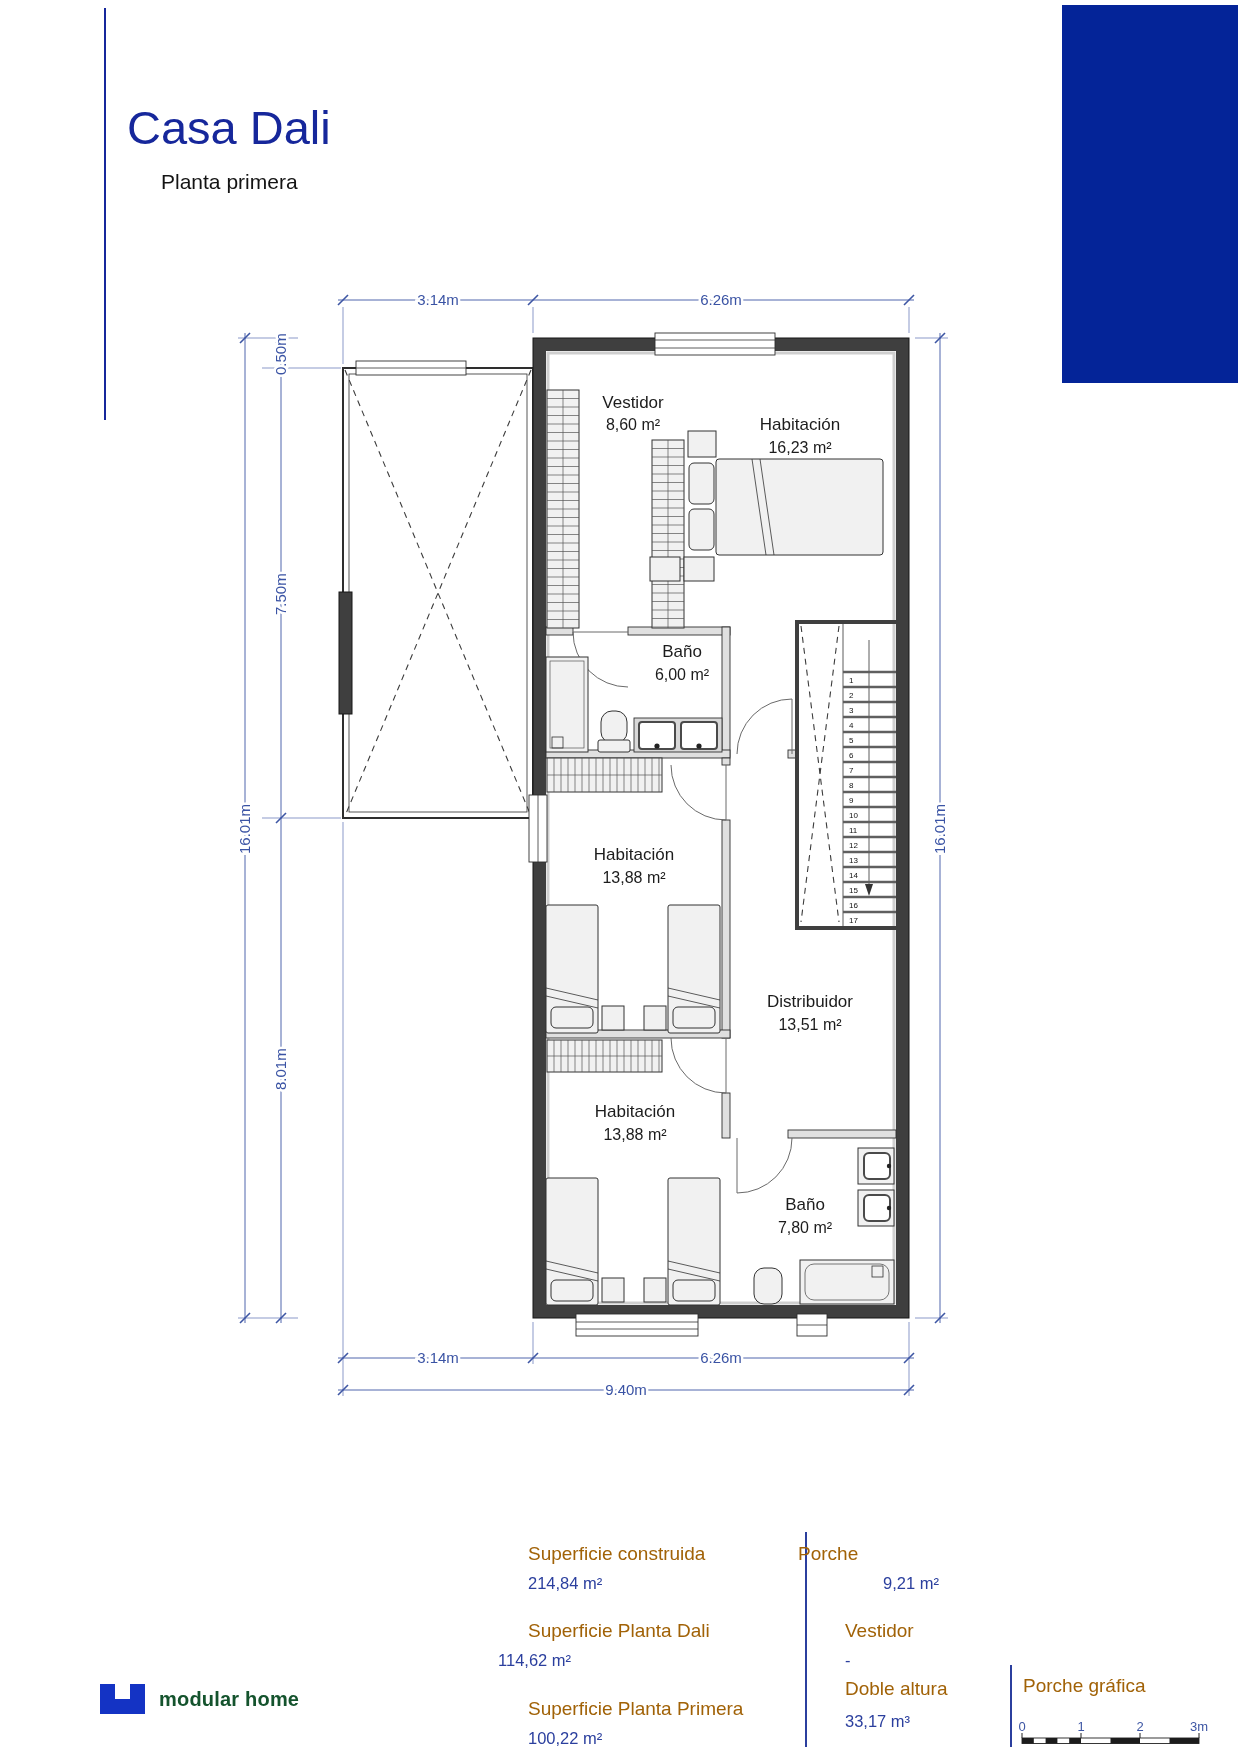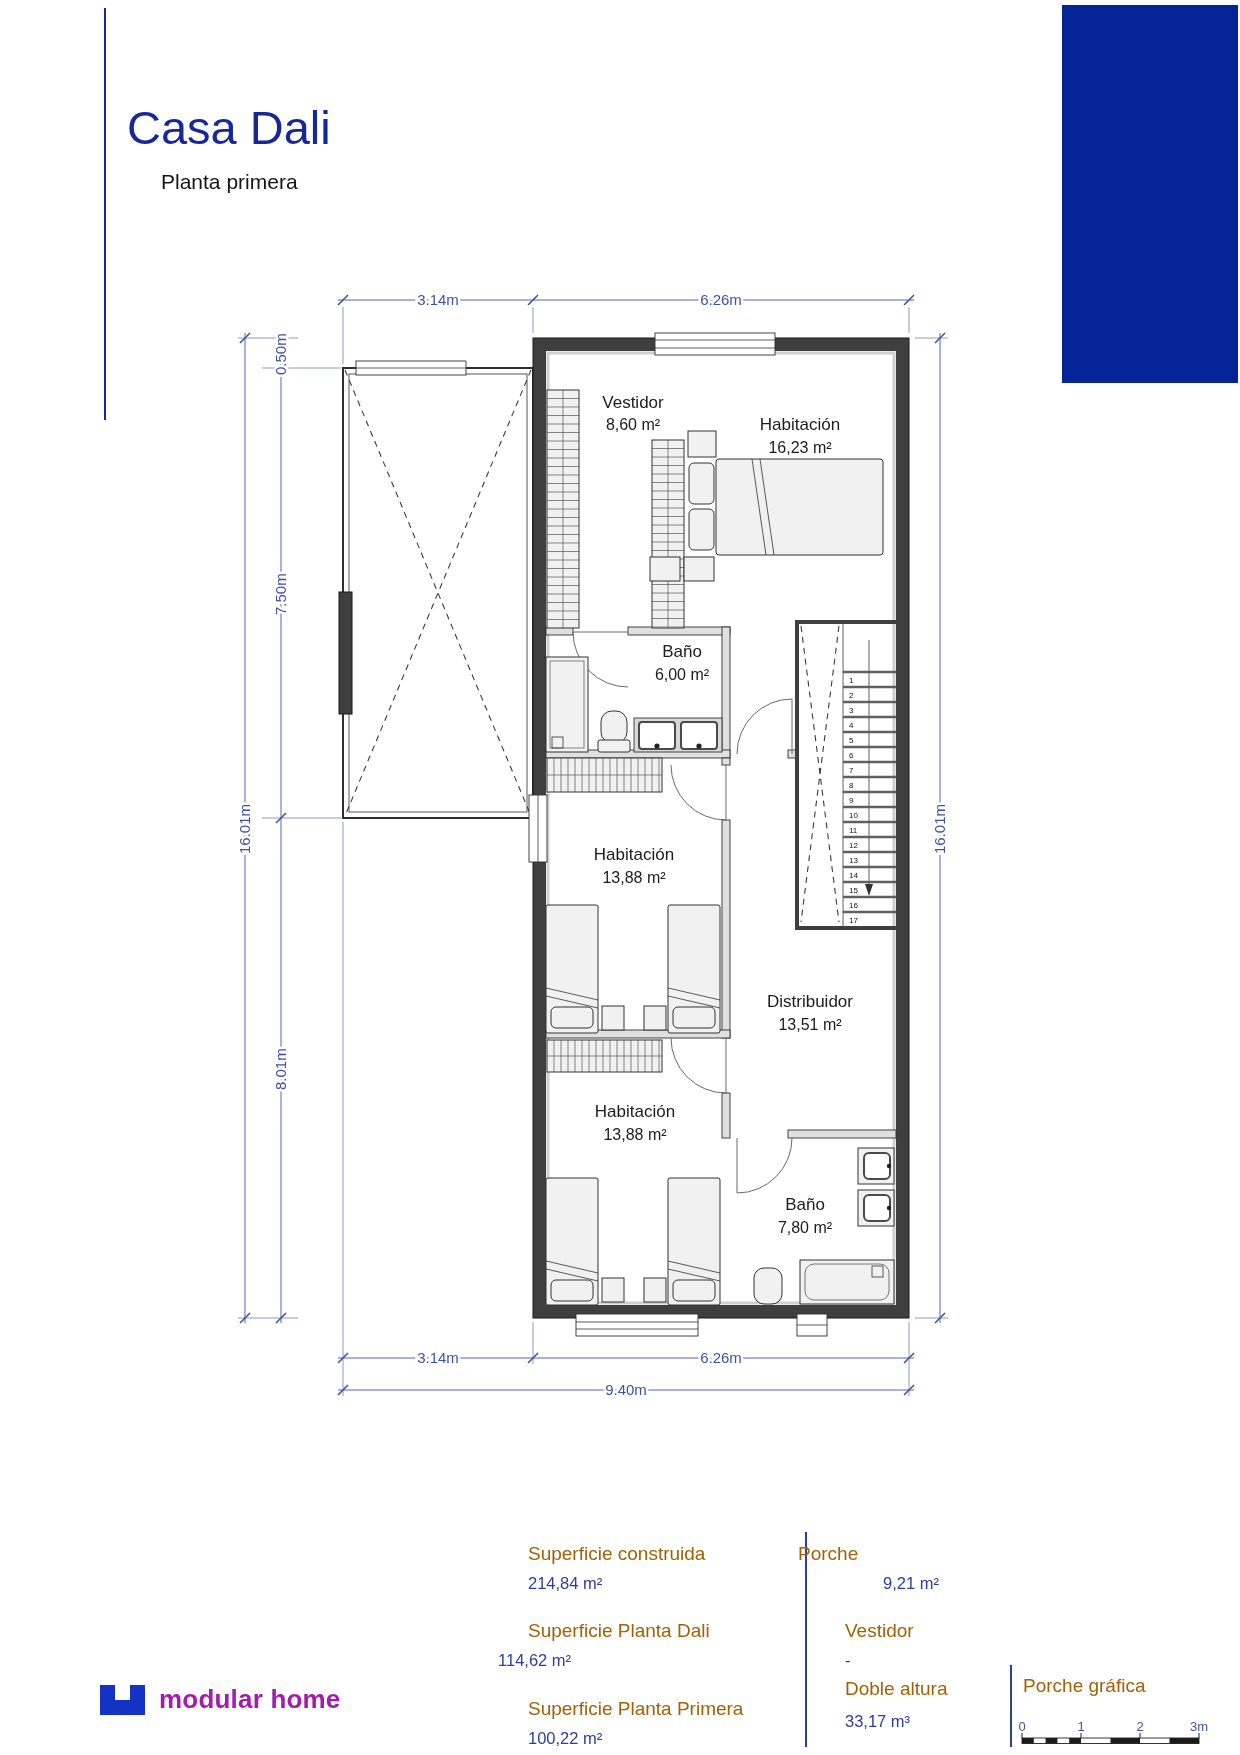--- a/index.html
+++ b/index.html
@@ -12,21 +12,21 @@
   .page-subtitle{position:absolute;left:129px;top:170px;font-size:21px;font-weight:400;color:#141414;margin-left:32px;}
   .blue-block{position:absolute;left:1062px;top:5px;width:176px;height:378px;background:#042498;}
   
   .flabel{position:absolute;font-size:19px;color:#a16207;white-space:nowrap;}
   .fvalue{position:absolute;font-size:16.5px;color:#2b3f9e;white-space:nowrap;}
   .fdiv{position:absolute;width:2px;background:#2b3f9e;}
   .logo{position:absolute;left:100px;top:1684px;display:flex;align-items:center;}
   .logo-icon{display:grid;grid-template-columns:repeat(3,15px);grid-template-rows:repeat(2,15px);width:45px;height:30px;}
   .logo-icon .c{background:#1433c4;}
   .logo-icon .e{background:transparent;}
-  .logo-text{margin-left:14px;font-size:26px;font-weight:600;color:#a21caf;letter-spacing:0.2px;}
+  .logo-text{margin-left:14px;font-size:20px;font-weight:600;color:#14532d;letter-spacing:0.2px;}
   
   .wall{fill:#3f3f3f;stroke:#171717;stroke-width:1;}
   .lining{fill:none;stroke:#cfcfcf;stroke-width:3;}
   .pwall{fill:#e0e0e0;stroke:#2f2f2f;stroke-width:0.9;}
   .thinwall{fill:#3f3f3f;stroke:none;}
   .win{fill:#ffffff;stroke:#2f2f2f;stroke-width:0.9;}
   .furn{fill:#f1f1f1;stroke:#333;stroke-width:1;}
   .basin{fill:#ffffff;stroke:#4a4a4a;stroke-width:2;}
   .line{stroke:#333;stroke-width:0.8;fill:none;}
   .door{stroke:#6a6a6a;stroke-width:1;fill:none;}

